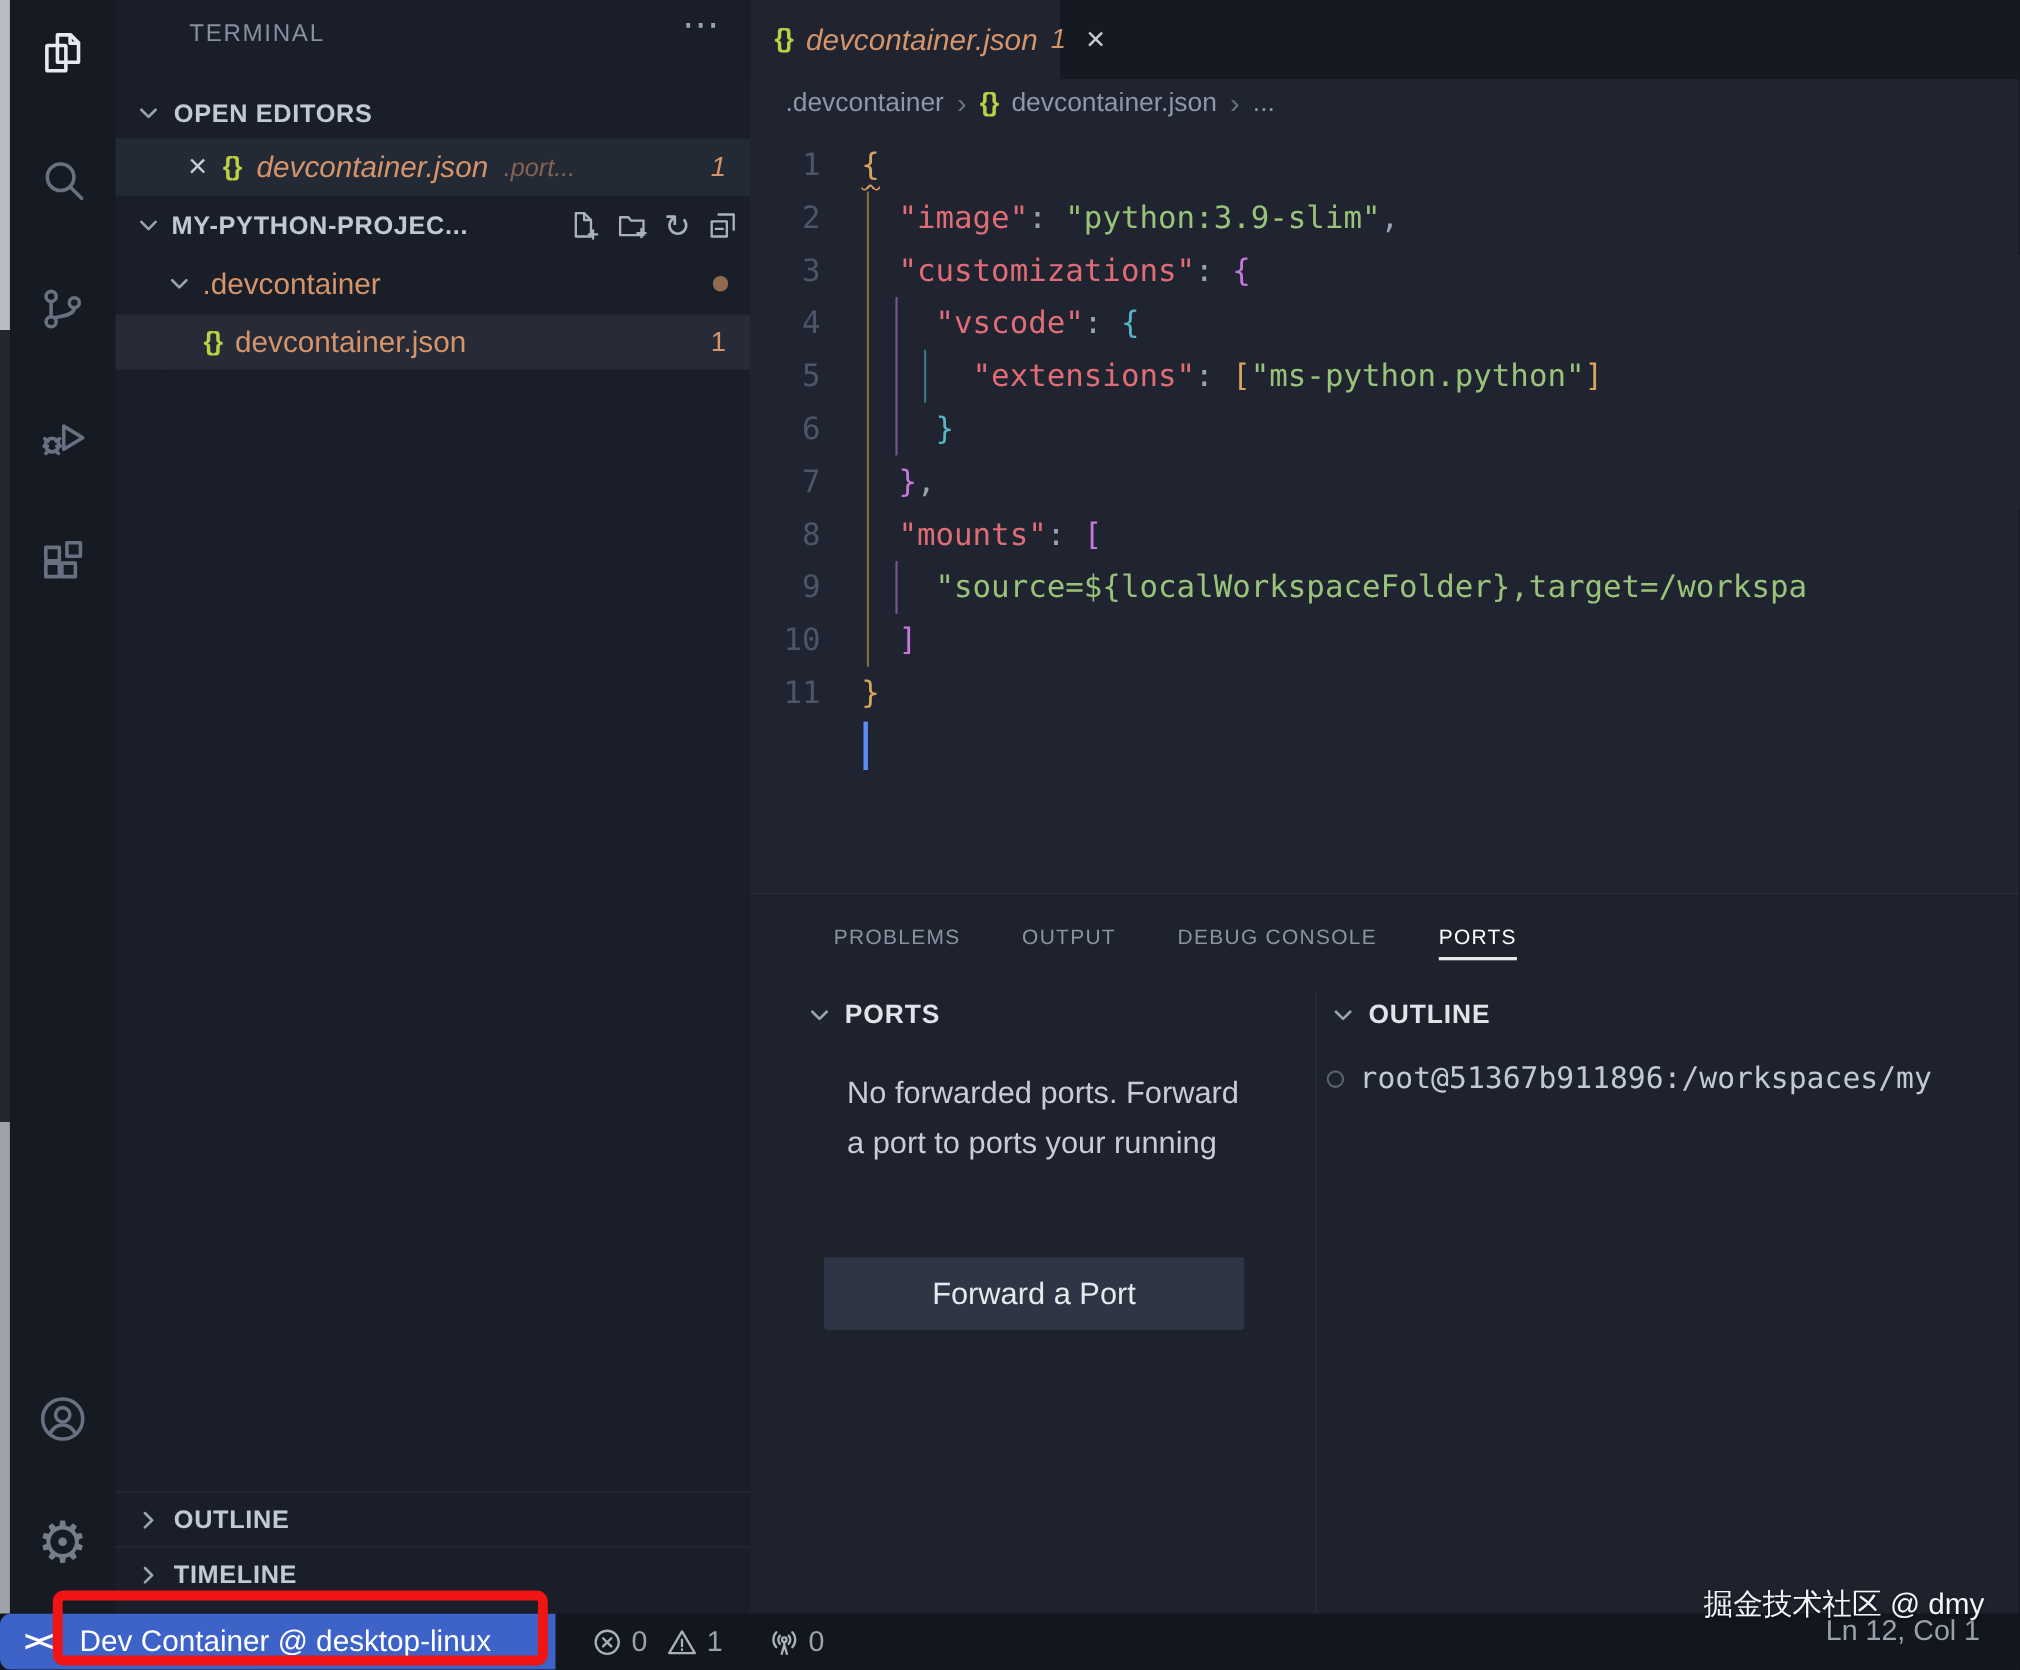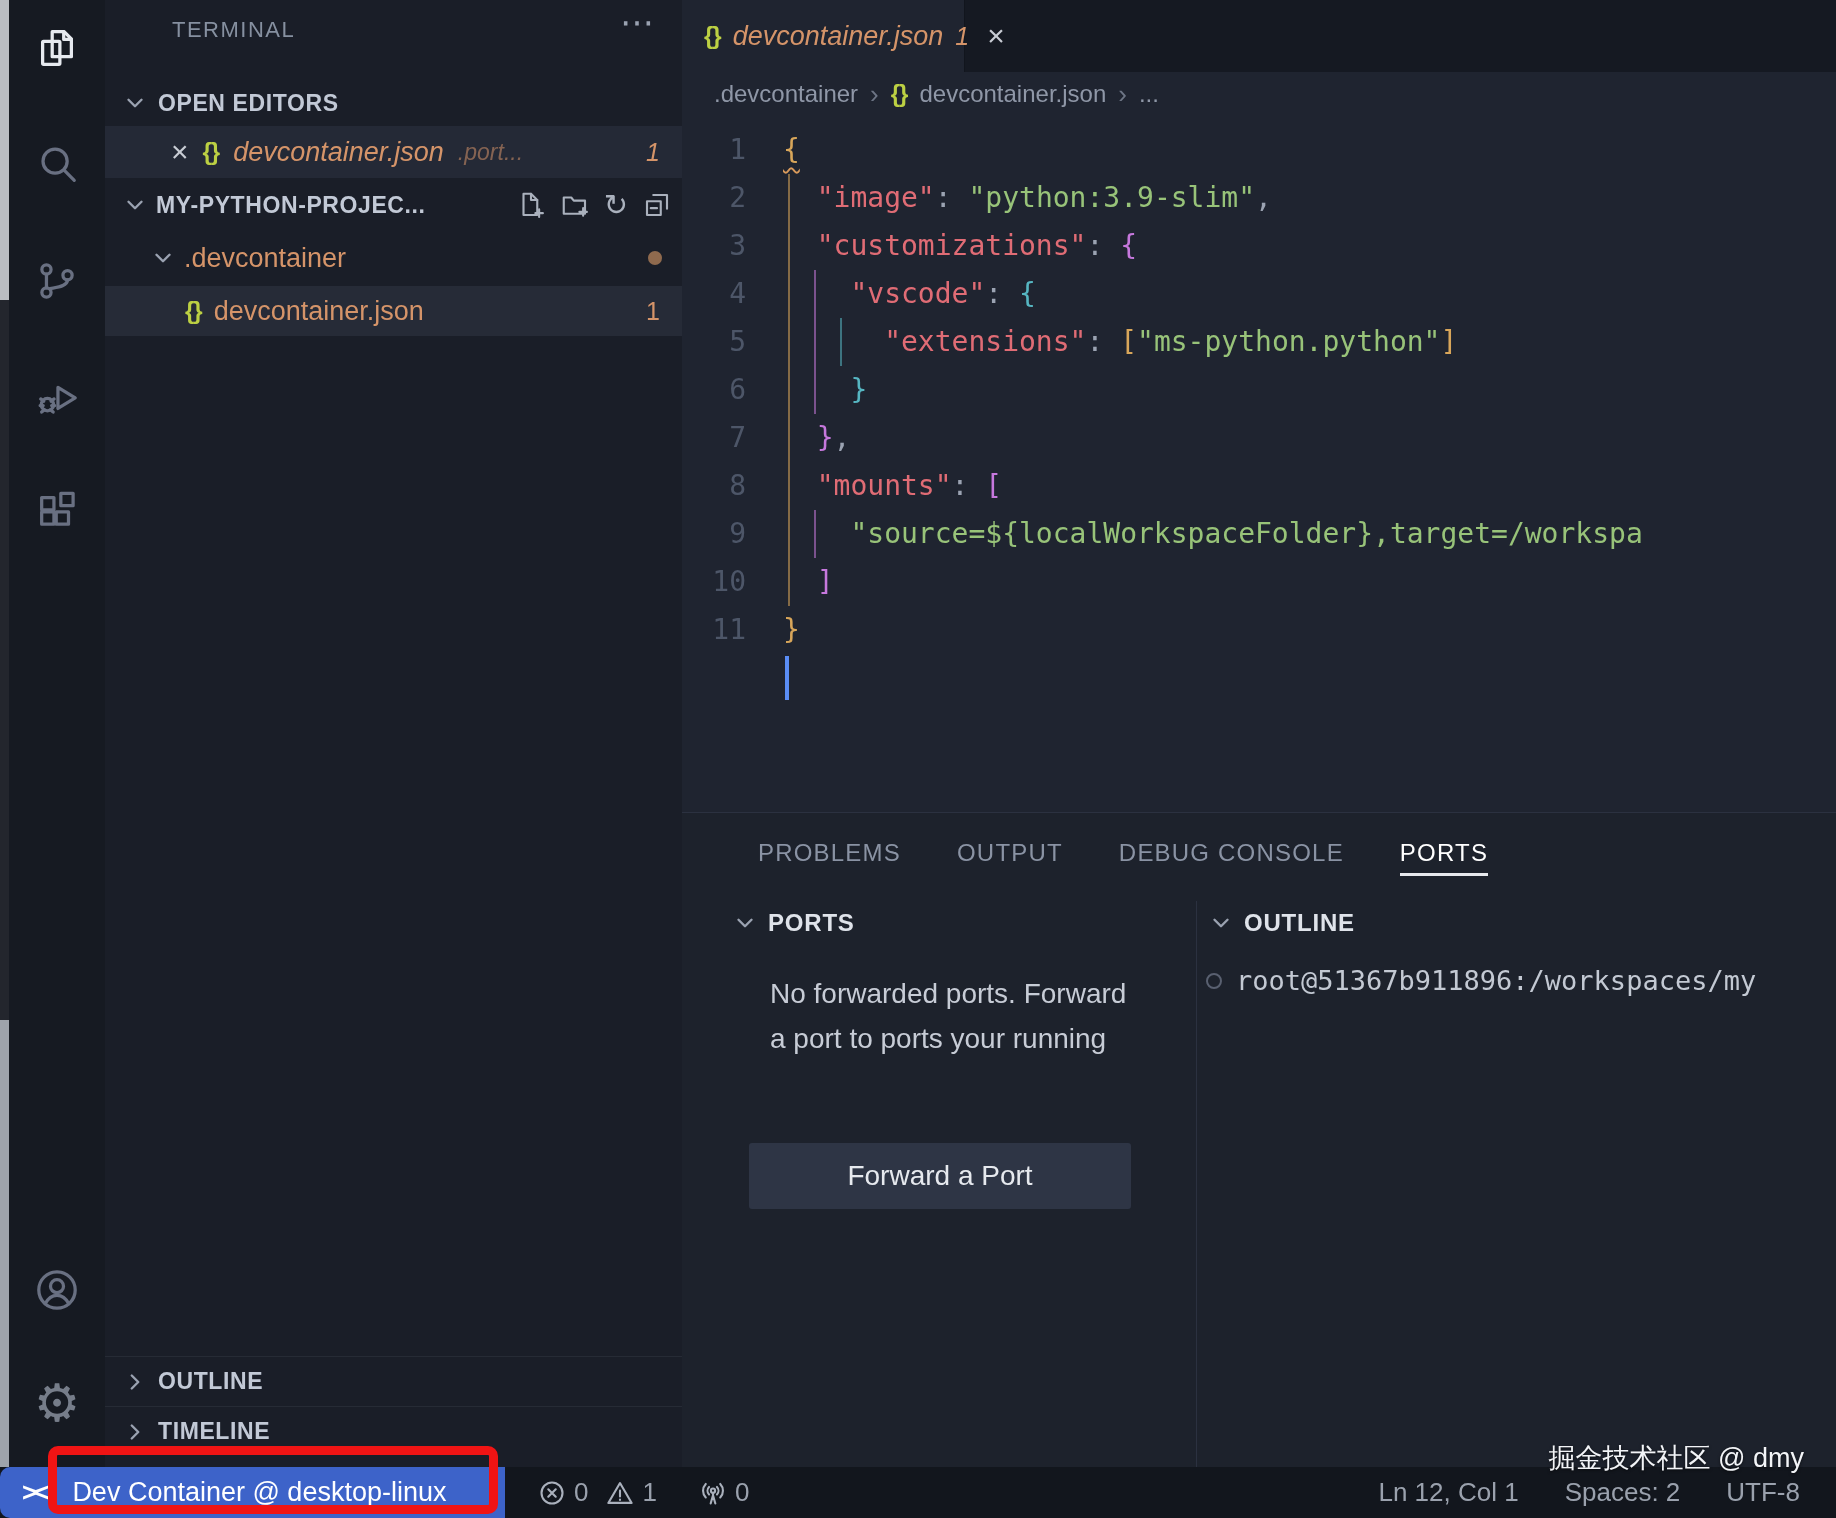--- a/index.html
+++ b/index.html
@@ -57,40 +57,40 @@
   .ct { position:absolute; left:101px; right:0; overflow:hidden; white-space:pre; }
   .tok.key{color:#e06c75} .tok.str{color:#98c379} .tok.b1{color:#d8a65a}
   .tok.b2{color:#c678dd} .tok.b3{color:#56b6c2} .tok.pun{color:#9ba3b2}
   .tok.warn{ text-decoration:underline wavy #d99a5b 2px; text-underline-offset:8px; }
   .iguide { position:absolute; width:2px; }
   .ig-b1{background:rgba(216,166,90,.55)} .ig-b2{background:rgba(198,120,221,.55)} .ig-b3{background:rgba(86,182,194,.55)}
   #cursor { position:absolute; left:103px; width:4px; height:44px; background:#5a8df5; }
   
   #panel { position:absolute; left:682px; top:812px; width:1154px; height:655px; background:#1d222c; border-top:1px solid #2b3140; }
   #panel-tabs { position:absolute; top:0; left:0; height:88px; display:flex; align-items:center; gap:56px; padding-left:76px; }
-  .ptab { font-size:24px; letter-spacing:1.2px; color:#8a93a4; padding-bottom:6px; border-bottom:3px solid transparent; cursor:pointer; }
+  .ptab { font-size:19px; letter-spacing:1.2px; color:#8a93a4; padding-bottom:6px; border-bottom:3px solid transparent; cursor:pointer; }
   .ptab.active { color:#ffffff; border-bottom-color:#e7e9ed; }
   .pane-header { position:absolute; display:flex; align-items:center; gap:10px; font-weight:bold; font-size:24px; color:#dfe3ea; letter-spacing:0.8px; }
   #ports-header { top:96px; left:50px; }
   #ports-message { position:absolute; top:158px; left:88px; width:450px; font-size:28px; line-height:45px; color:#c7ccd6; }
   #forward-btn { position:absolute; top:330px; left:67px; width:382px; height:66px; background:#2e3545; border:none; border-radius:3px; color:#e6e9ee; font-size:28px; font-family:"Liberation Sans",sans-serif; cursor:pointer; }
   #panel-divider { position:absolute; left:514px; top:88px; bottom:0; width:1px; background:#2b3140; }
   #terminal-header { top:96px; left:526px; }
   #terminal-line { position:absolute; top:152px; left:524px; right:0; display:flex; align-items:center; gap:14px; font-family:"DejaVu Sans Mono","Liberation Mono",monospace; font-size:27px; color:#c3c9d3; white-space:pre; overflow:hidden; }
   .term-ring { width:16px; height:16px; border:2.5px solid #596070; border-radius:50%; flex:0 0 auto; }
   
   #status-bar { position:absolute; left:0; top:1467px; width:1836px; height:51px; background:#12161d; color:#9aa1ad; font-size:26px; z-index:6; }
   #remote-seg { position:absolute; left:0; top:0; width:505px; height:51px; background:#3d63c9; border-radius:10px 0 0 10px; display:flex; align-items:center; color:#ffffff; cursor:pointer; }
   #remote-glyph { margin-left:22px; font-weight:bold; letter-spacing:-3px; font-size:26px; }
   #remote-label { margin-left:26px; font-size:27px; }
   .sb-items-left { position:absolute; left:538px; top:0; height:51px; display:flex; align-items:center; gap:14px; }
   .sb-items-left svg { width:28px; height:28px; stroke:#aab1bd; fill:none; stroke-width:1.8; stroke-linecap:round; stroke-linejoin:round; }
   .stat-group { display:flex; align-items:center; gap:8px; cursor:pointer; }
   .gap-l { margin-left:28px; }
-  .sb-items-right { position:absolute; right:36px; top:0; height:51px; display:flex; align-items:center; gap:46px; }
+  .sb-items-right { position:absolute; right:36px; top:0; height:51px; display:flex; align-items:center; gap:20px;flex-direction:column; }
   .sb-items-right span { cursor:pointer; }
   
   #annotation-box { position:absolute; left:48px; top:1446px; width:450px; height:68px; border:9px solid #f01414; border-radius:10px; z-index:50; pointer-events:none; }
   #watermark { position:absolute; right:32px; top:1440px; z-index:60; color:#f2f4f7; font-size:27px; text-shadow:0 1px 3px rgba(0,0,0,.6); pointer-events:none; }
 </style>
 </head>
 <body>
 
 <div id="root">
 

